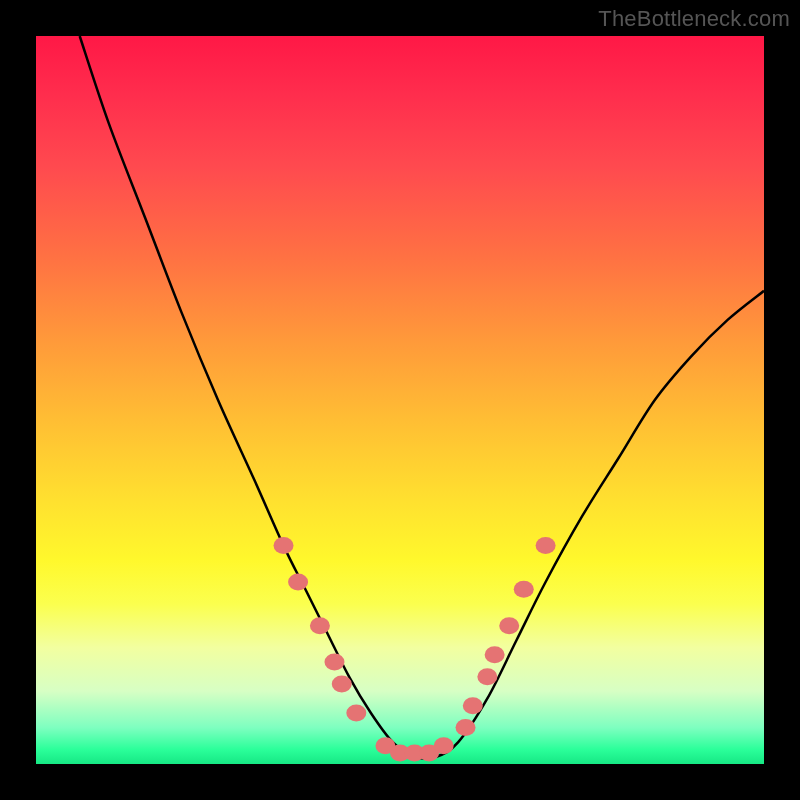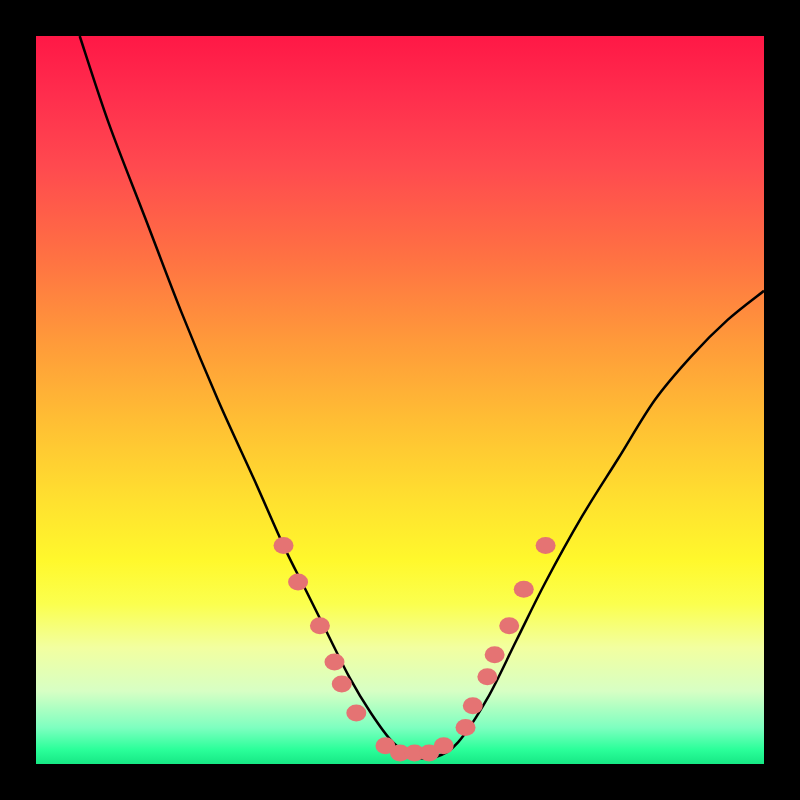--- a/index.html
+++ b/index.html
@@ -57,20 +57,21 @@
     top: 0;
     width: 728px;
     height: 728px;
     overflow: visible;
   }
 </style>
 </head>
 <body>
 
 <div class="frame">
+  <div class="watermark">TheBottleneck.com</div>
   <div class="plot-area">
     <svg class="curve" viewBox="0 0 728 728">
       <path id="main-curve" fill="none" stroke="#000" stroke-width="2.5" d="M 43.68,0 C 48.53333333333333,14.560000000000002 61.879999999999995,57.026666666666685 72.8,87.36000000000001 C 83.72,117.69333333333334 97.06666666666666,150.45333333333335 109.2,182 C 121.33333333333334,213.54666666666665 133.46666666666667,246.30666666666664 145.6,276.64 C 157.73333333333332,306.9733333333333 169.86666666666667,336.09333333333336 182,364 C 194.13333333333333,391.90666666666664 207.48000000000002,419.81333333333333 218.4,444.08 C 229.32,468.34666666666664 239.02666666666667,491.40000000000003 247.52,509.6 C 256.0133333333333,527.8000000000001 262.08000000000004,538.72 269.36,553.28 C 276.64,567.8399999999999 283.91999999999996,582.4000000000001 291.2,596.96 C 298.48,611.52 305.76,627.2933333333333 313.04,640.64 C 320.32000000000005,653.9866666666667 327.6,666.12 334.88,677.04 C 342.15999999999997,687.9599999999999 349.43999999999994,698.88 356.71999999999997,706.16 C 364,713.4399999999999 371.28,718.2933333333333 378.56,720.72 C 385.84000000000003,723.1466666666668 393.12000000000006,723.1466666666668 400.40000000000003,720.72 C 407.68,718.2933333333333 413.7466666666666,715.8666666666667 422.23999999999995,706.16 C 430.7333333333333,696.4533333333333 441.6533333333333,679.4666666666667 451.36,662.48 C 461.0666666666667,645.4933333333333 470.77333333333337,623.6533333333333 480.48,604.24 C 490.18666666666667,584.8266666666667 498.67999999999995,566.6266666666667 509.59999999999997,546 C 520.52,525.3733333333333 533.8666666666667,501.1066666666667 546,480.48 C 558.1333333333333,459.85333333333335 570.2666666666667,441.65333333333336 582.4,422.24 C 594.5333333333333,402.82666666666665 606.6666666666666,380.9866666666667 618.8,364 C 630.9333333333333,347.0133333333333 643.0666666666667,333.66666666666663 655.2,320.31999999999994 C 667.3333333333334,306.97333333333324 679.4666666666667,294.84000000000003 691.6,283.92 C 703.7333333333333,273 721.9333333333334,259.65333333333336 728,254.8"></path>
       <g id="marker-group">
           <ellipse cx="247.52" cy="509.6" rx="10" ry="8.5" fill="#e57373"></ellipse>
           <ellipse cx="262.08" cy="546" rx="10" ry="8.5" fill="#e57373"></ellipse>
           <ellipse cx="283.92" cy="589.6800000000001" rx="10" ry="8.5" fill="#e57373"></ellipse>
           <ellipse cx="298.47999999999996" cy="626.0799999999999" rx="10" ry="8.5" fill="#e57373"></ellipse>
           <ellipse cx="305.76" cy="647.92" rx="10" ry="8.5" fill="#e57373"></ellipse>
           <ellipse cx="320.32" cy="677.04" rx="10" ry="8.5" fill="#e57373"></ellipse>

